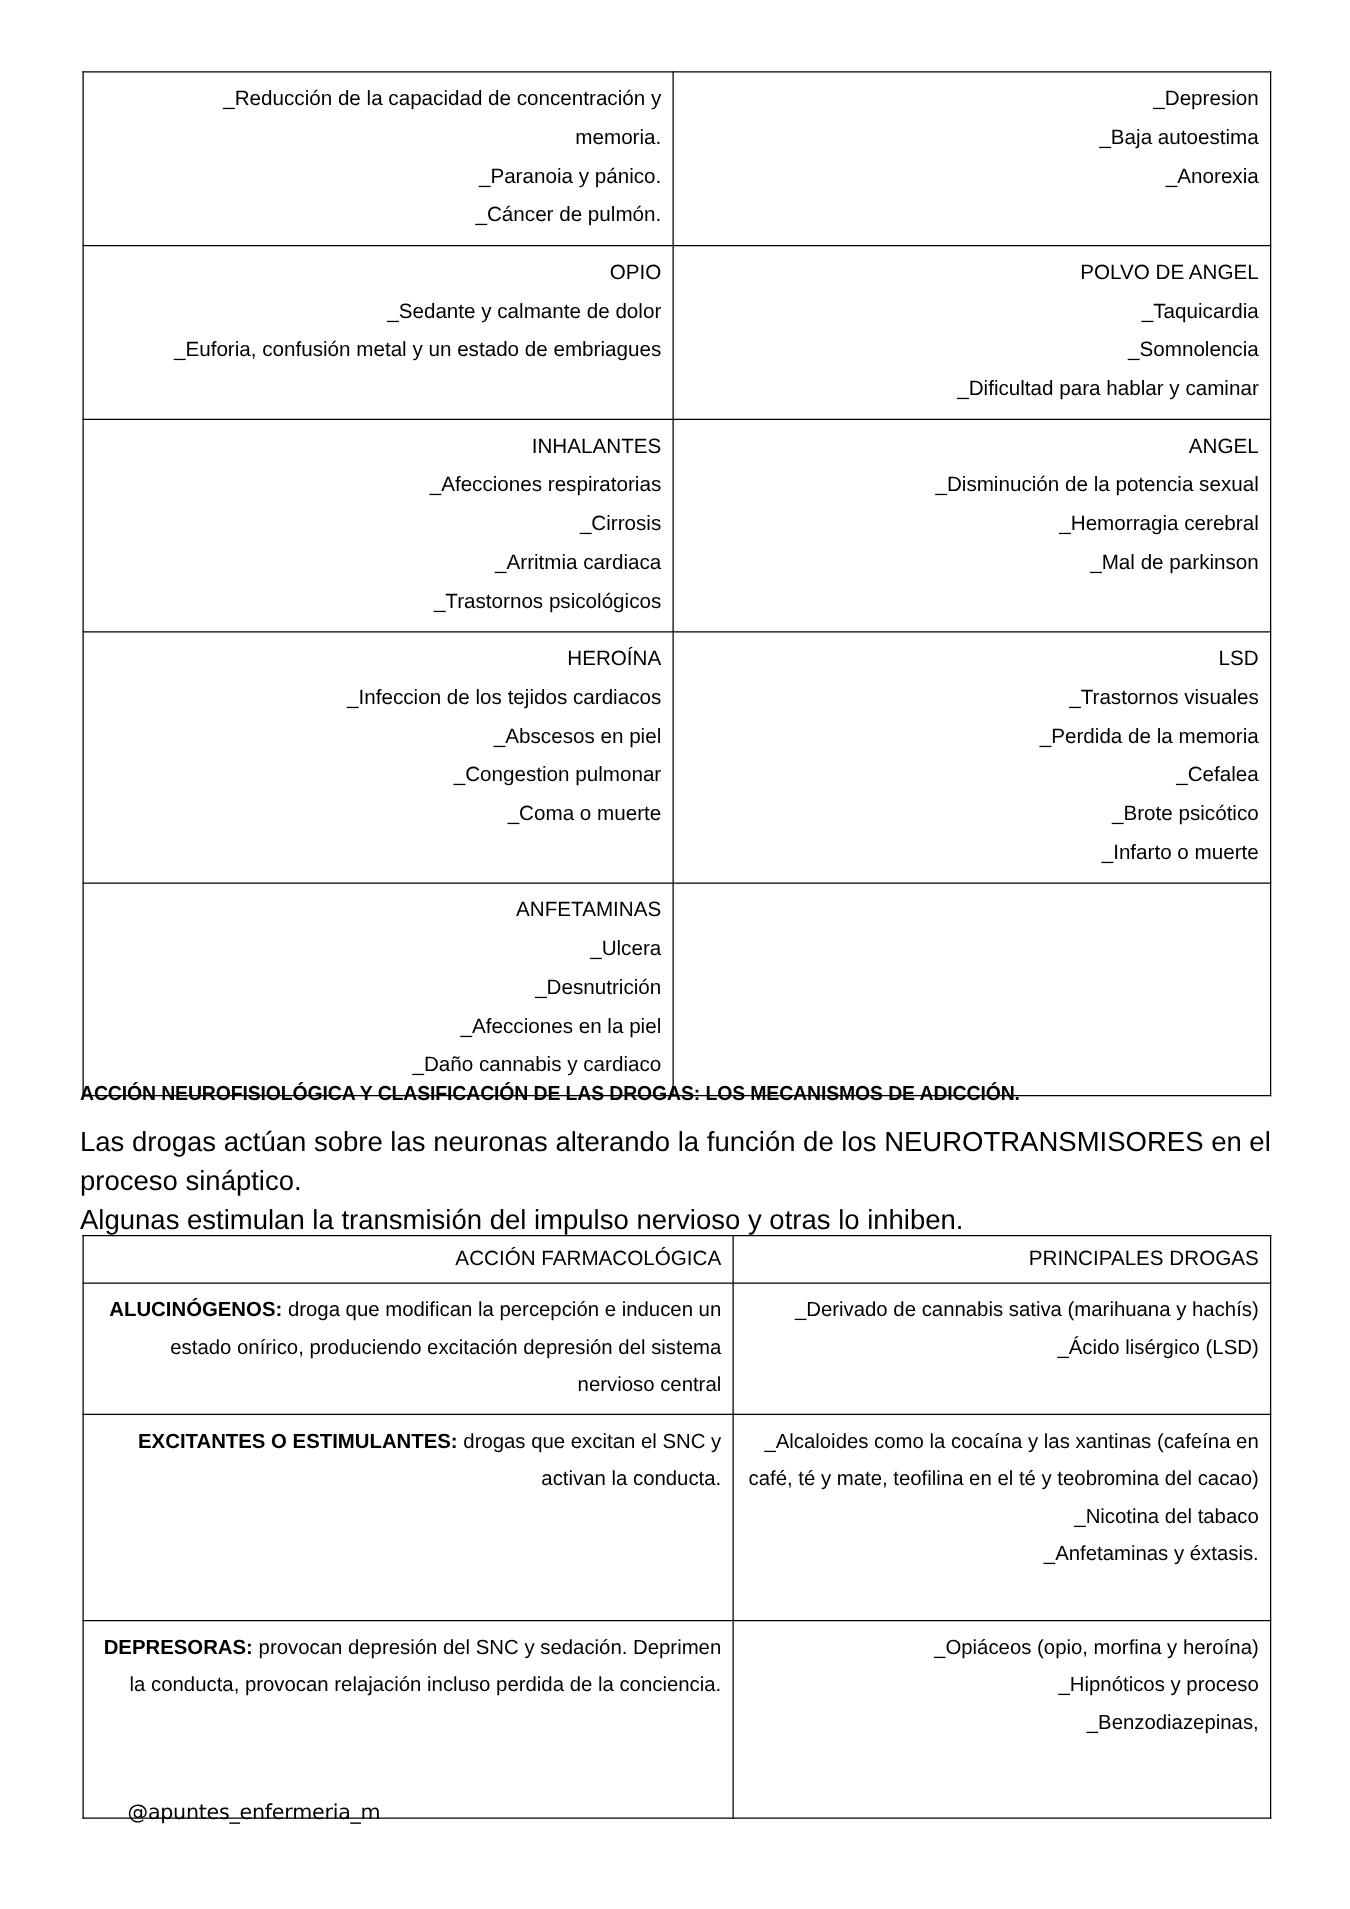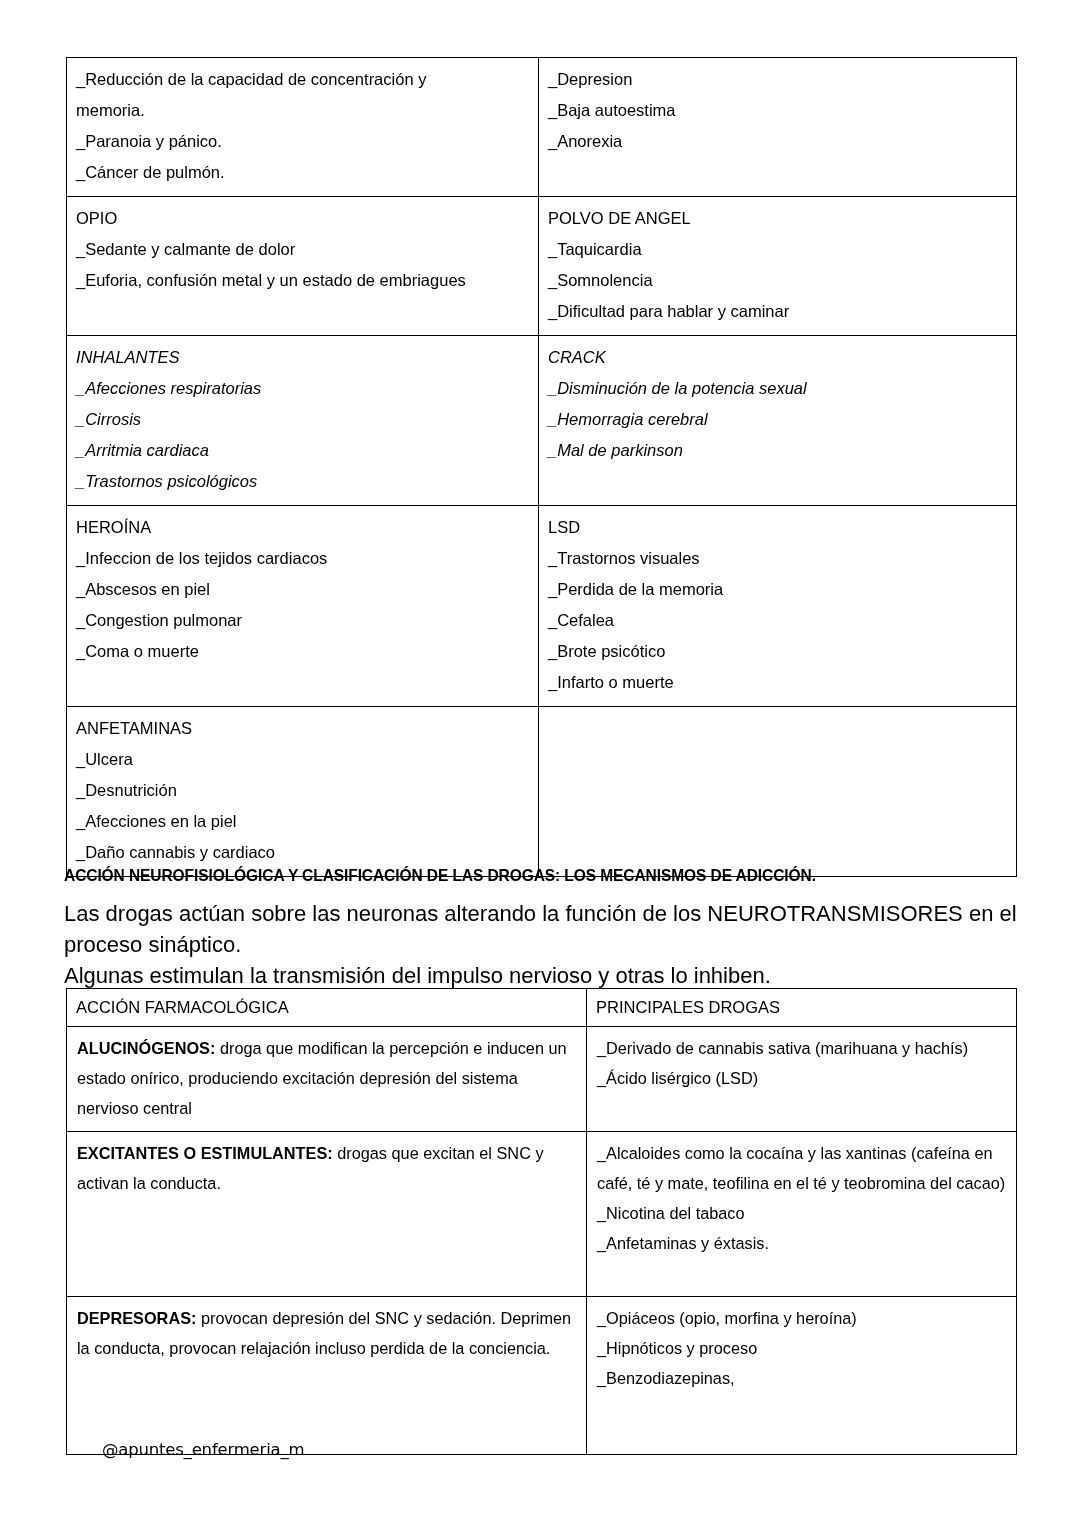--- a/index.html
+++ b/index.html
@@ -31,21 +31,21 @@
     border: 1.6px solid #000;
   }
   table.doc-table td,
   table.doc-table th {
     border: 1.3px solid #000;
     vertical-align: top;
     padding: 6px 9px 8px 9px;
     font-weight: normal;
     font-size: 16.5px;
     line-height: 31px;
-    text-align: left;
+    text-align: right;
   }
 
   
   #table-effects {
     left: 66px;
     top: 57px;
     width: 950px;
   }
   #table-effects col.c1 { width: 472px; }
   #table-effects col.c2 { width: 478px; }
@@ -53,41 +53,41 @@
   
   #table-pharma {
     left: 66px;
     top: 988px;
     width: 950px;
   }
   #table-pharma col.c1 { width: 520px; }
   #table-pharma col.c2 { width: 430px; }
 
   #table-pharma th {
-    text-align: left;
+    text-align: right;
     font-weight: normal;
     font-size: 16.5px;
     line-height: 26px;
     padding: 5px 9px 6px 9px;
   }
   #table-pharma td {
     line-height: 30px;
     font-size: 16.3px;
     padding: 6px 9px 8px 10px;
   }
   #table-pharma td .lead {
     font-weight: bold;
   }
 
   .cellline { display: block; white-space: pre-wrap; }
 
   
   #table-effects tr.r-top td   { height: 120px; }
   #table-effects tr.r-opio td  { height: 118px; margin-left: 13px; }
-  #table-effects tr.r-inh td   { height: 143px; font-style: italic; }
+  #table-effects tr.r-inh td   { height: 143px; }
   #table-effects tr.r-her td   { height: 180px; }
   #table-effects tr.r-anf td   { height: 143px; }
 
   #table-pharma tr.p-aluc td   { height: 88px; }
   #table-pharma tr.p-exc td    { height: 150px; }
   #table-pharma tr.p-dep td    { height: 143px; }
 
   
   .section-heading {
     position: absolute;
@@ -173,21 +173,21 @@
       </tr>
       <tr class="r-inh">
         <td>
           <span class="cellline">INHALANTES</span>
           <span class="cellline">_Afecciones respiratorias</span>
           <span class="cellline">_Cirrosis</span>
           <span class="cellline">_Arritmia cardiaca</span>
           <span class="cellline">_Trastornos psicológicos</span>
         </td>
         <td>
-          <span class="cellline">CRACK</span>
+          <span class="cellline">ANGEL</span>
           <span class="cellline">_Disminución de la potencia sexual</span>
           <span class="cellline">_Hemorragia cerebral</span>
           <span class="cellline">_Mal de parkinson</span>
         </td>
       </tr>
       <tr class="r-her">
         <td>
           <span class="cellline">HEROÍNA</span>
           <span class="cellline">_Infeccion de los tejidos cardiacos</span>
           <span class="cellline">_Abscesos en piel</span>

